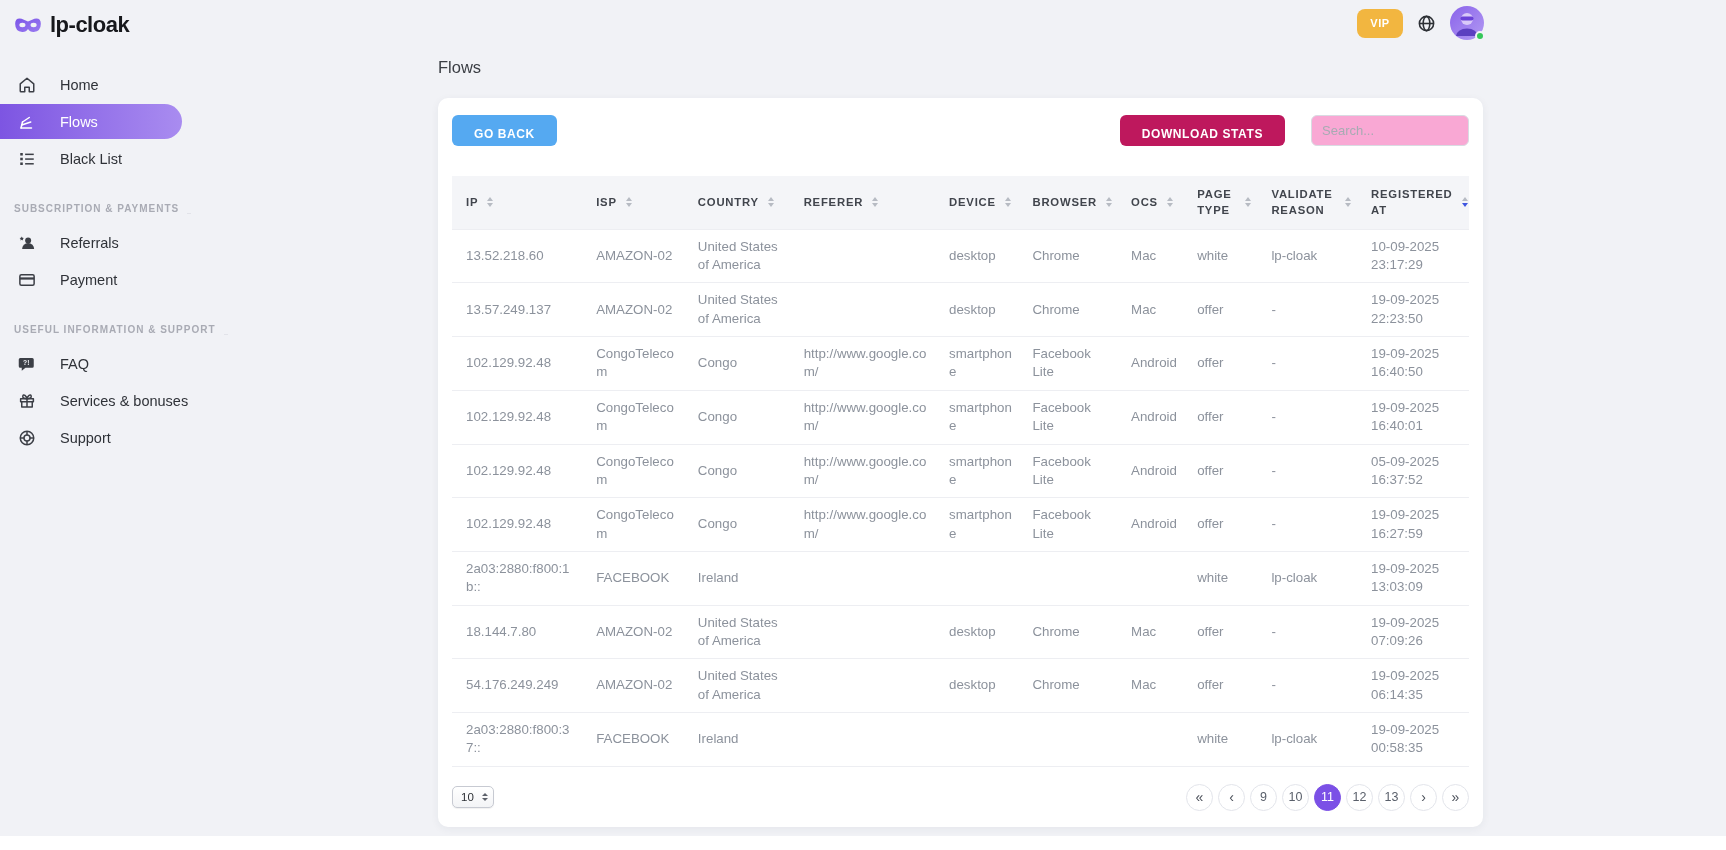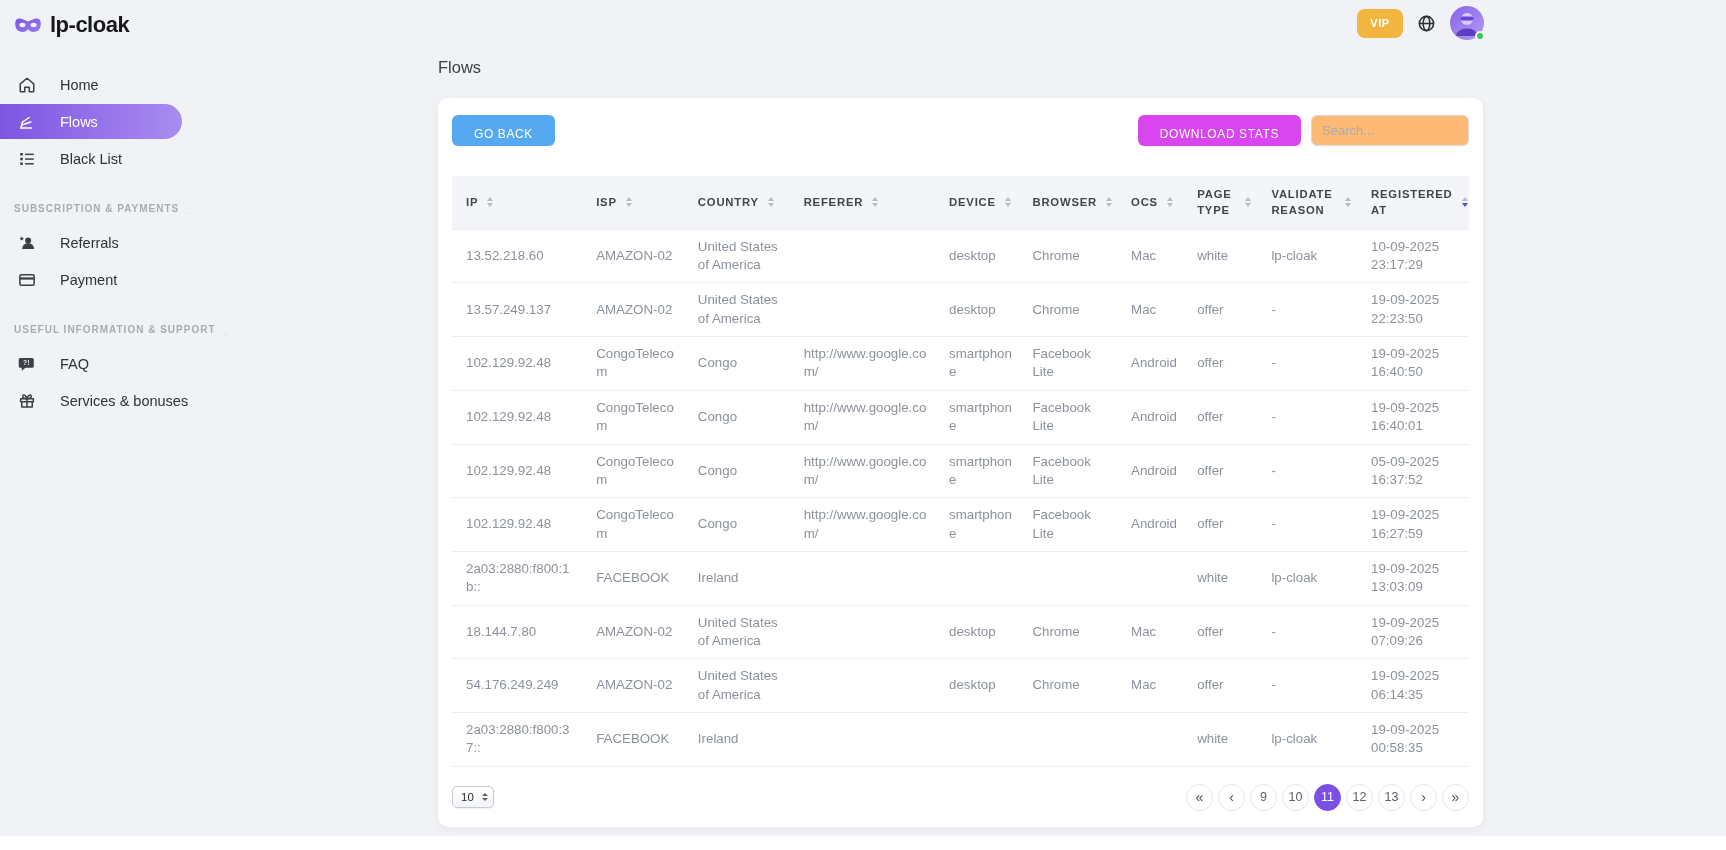--- a/index.html
+++ b/index.html
@@ -52,28 +52,28 @@
 
   
   .main { position:absolute; left:438px; top:58px; width:1045px; }
   .page-title { font-size:16.5px; font-weight:500; color:#3b3e44; margin-bottom:21px; }
   .card {
     background:#fff; border-radius:10px; width:1045px;
     box-shadow:0 2px 8px rgba(40,44,60,0.06);
     padding:17px 14px 16px 14px;
   }
   .card-top { display:flex; align-items:center; margin-bottom:30px; }
-  .btn { border:none; border-radius:6px; color:#fff; font-weight:400;
+  .btn { border:none; border-radius:6px; color:#fff; font-weight:700;
     font-size:12px; letter-spacing:0.6px; height:31px; padding:12px 22px;
     cursor:pointer; font-family:inherit; }
   .btn-blue { background:#55a9f1; }
-  .btn-orange { background:#d946ef; margin-left:auto; margin-right:10px; }
+  .btn-orange { background:#be185d; margin-left:auto; margin-right:26px; }
   .search-input {
     width:158px; height:31px; border:1px solid #d9dbe2; border-radius:6px;
-    padding:0 10px; font-size:13px; color:#3c3f45; background:#fdba74;
+    padding:0 10px; font-size:13px; color:#3c3f45; background:#f9a8d4;
     font-family:inherit; outline:none;
   }
   .search-input::placeholder { color:#a7abb3; }
 
   
   table { width:100%; border-collapse:collapse; table-layout:fixed; }
   thead th {
     background:#f4f5f8; text-align:left; vertical-align:middle;
     font-size:11.3px; font-weight:700; letter-spacing:0.8px; line-height:1.45;
     color:#41454d; padding:10px 6px 10px 14px; height:50px; cursor:pointer;
@@ -219,20 +219,30 @@
         <rect x="3.5" y="9" width="17" height="4"></rect>
           <path d="M5 13 v7 h14 v-7"></path>
           <path d="M12 9 v11"></path>
         <path d="M12 9 C 8 9 5.5 7.5 6.5 5 C 7.5 2.8 11 4.5 12 9 Z"></path>
         <path d="M12 9 C 16 9 18.5 7.5 17.5 5 C 16.5 2.8 13 4.5 12 9 Z"></path>
       </svg>
     </span>
     <span>Services &amp; bonuses</span>
   </div>
 
+  <div class="nav-item">
+    <span style="display:flex;">
+      <svg width="18" height="18" viewBox="0 0 24 24" fill="none" stroke="#3c3f46" stroke-width="2">
+        <circle cx="12" cy="12" r="9"></circle>
+          <circle cx="12" cy="12" r="4"></circle>
+        <path d="M12 3 v5 M12 16 v5 M3 12 h5 M16 12 h5"></path>
+      </svg>
+    </span>
+    <span>Support</span>
+  </div>
 </aside>
 
 <div class="top-actions">
   <button class="vip-btn">VIP</button>
   <button class="globe-btn">
     <svg width="19" height="19" viewBox="0 0 24 24" fill="none" stroke="#2d3035" stroke-width="2">
       <circle cx="12" cy="12" r="9"></circle>
         <path d="M3 12 h18"></path>
       <ellipse cx="12" cy="12" rx="4.2" ry="9"></ellipse>
     </svg>

